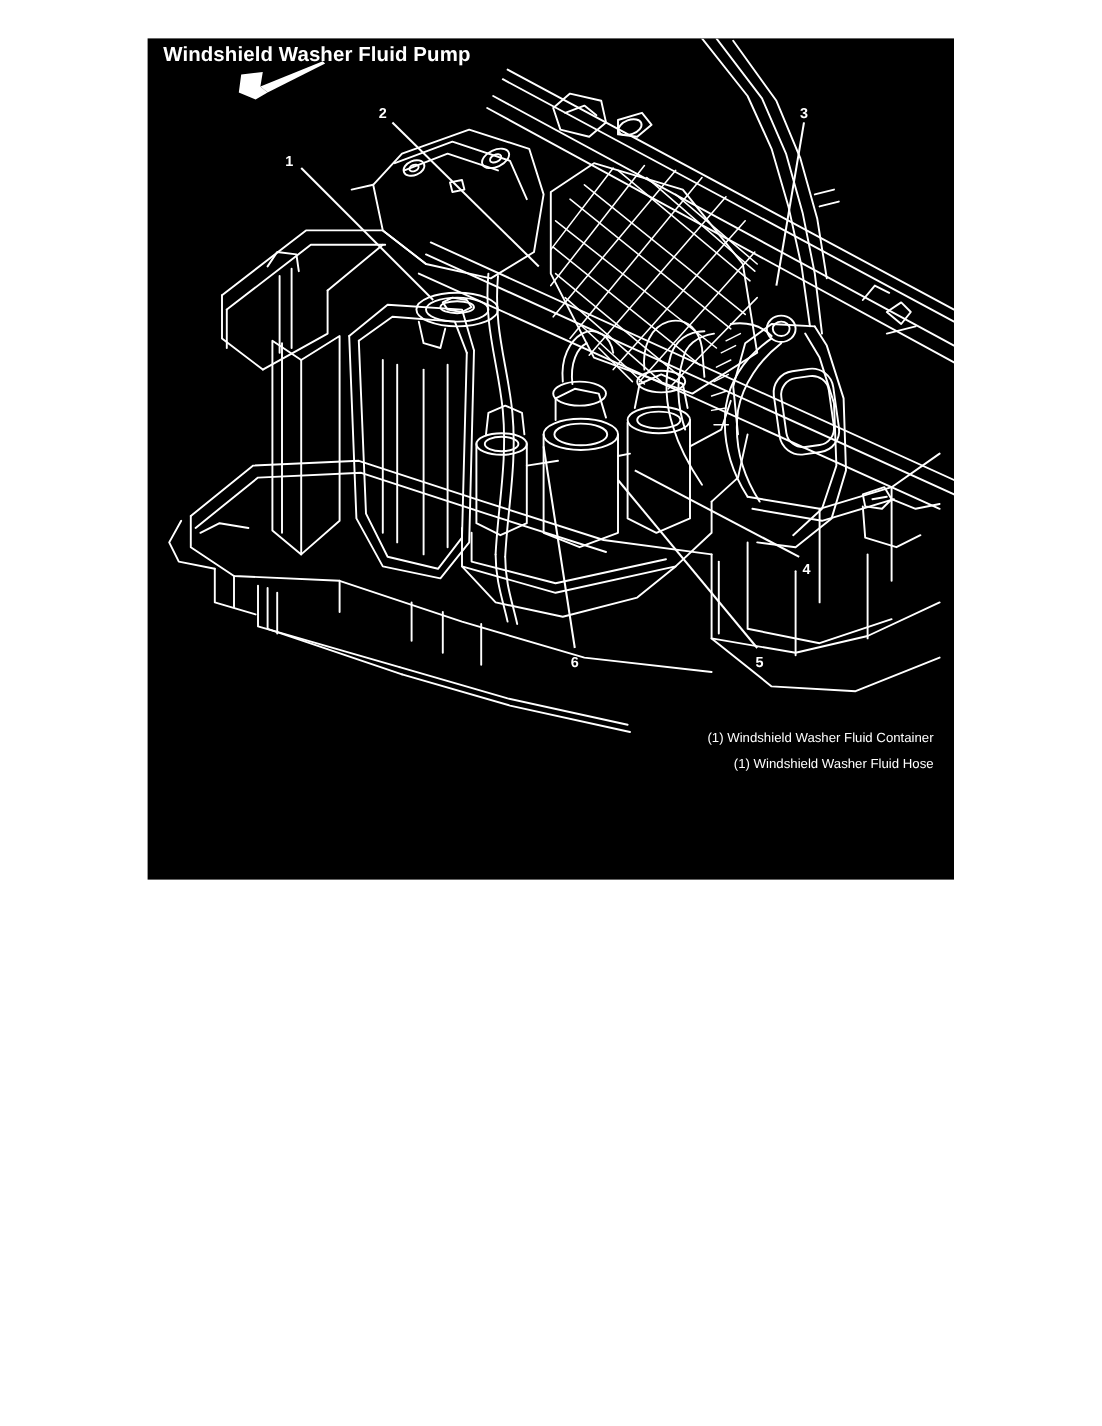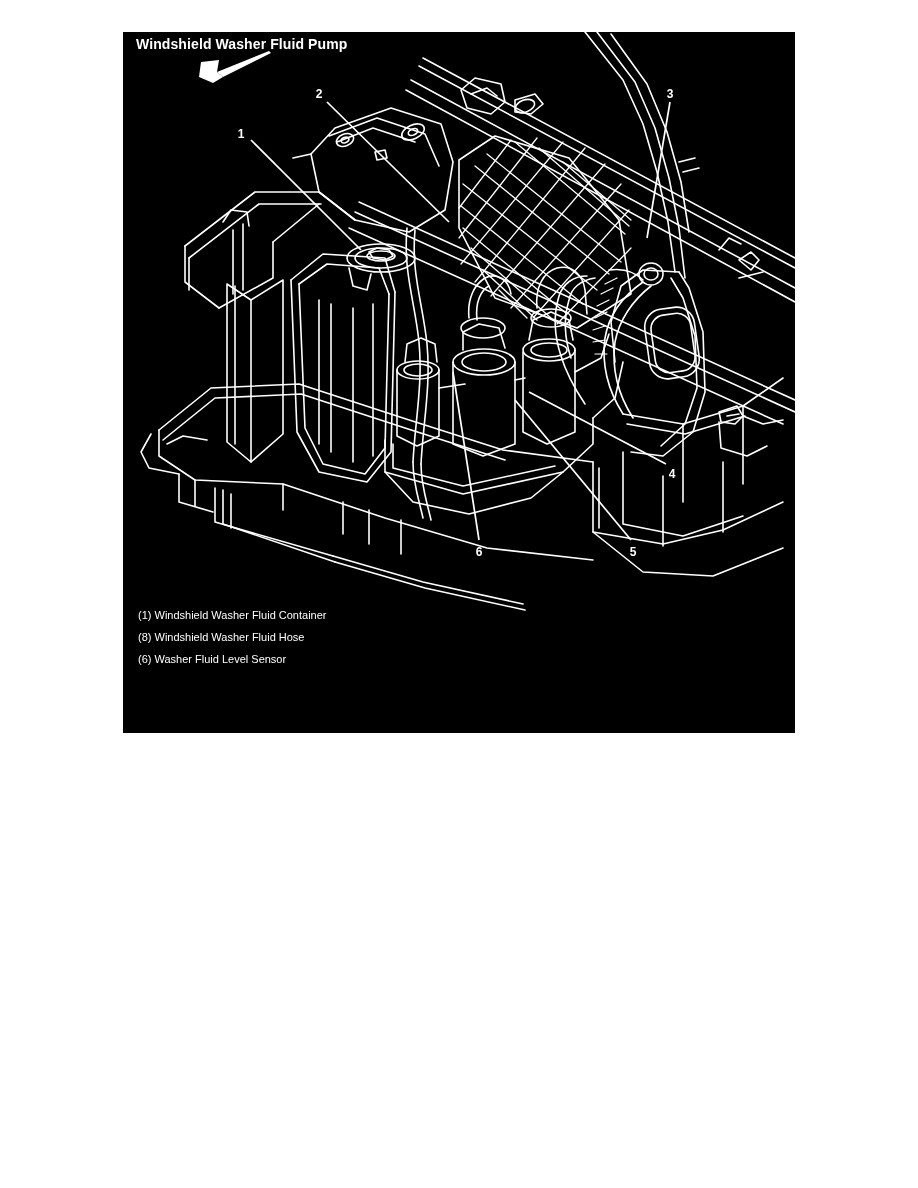--- a/index.html
+++ b/index.html
@@ -30,21 +30,21 @@
     width: 672px;
     height: 701px;
     background: #000000;
     overflow: hidden;
   }
   #figure-title {
     position: absolute;
     left: 13px;
     top: 4px;
     color: #ffffff;
-    font-size: 14px;
+    font-size: 17px;
     font-weight: bold;
     letter-spacing: 0.1px;
     white-space: nowrap;
   }
   #direction-arrow {
     position: absolute;
     left: 70px;
     top: 18px;
     width: 90px;
     height: 50px;
@@ -62,20 +62,21 @@
     left: 15px;
     top: 572px;
     width: 640px;
   }
   .legend-item {
     color: #ffffff;
     font-size: 11px;
     line-height: 22px;
     white-space: nowrap;
     font-family: "Liberation Sans", sans-serif;
+    text-align: right;
   }
   .callout-num {
     font-size: 12px;
     font-weight: bold;
     fill: #ffffff;
     font-family: "Liberation Sans", sans-serif;
   }
 </style>
 </head>
 <body>
@@ -291,18 +292,17 @@
         <text class="callout-num" x="196" y="66" text-anchor="middle">2</text>
         <text class="callout-num" x="547" y="66" text-anchor="middle">3</text>
         <text class="callout-num" x="549" y="446" text-anchor="middle">4</text>
         <text class="callout-num" x="510" y="524" text-anchor="middle">5</text>
         <text class="callout-num" x="356" y="524" text-anchor="middle">6</text>
       </g>
     </svg>
 
     <div id="legend">
       <div class="legend-item">(1) Windshield Washer Fluid Container</div>
-      <div class="legend-item">(8) Windshield Washer Fluid Hose</div>
-      <div class="legend-item">(6) Washer Fluid Level Sensor</div>
+      <div class="legend-item">(1) Windshield Washer Fluid Hose</div>
     </div>
 
   </div>
 </div>
 
 </body></html>

